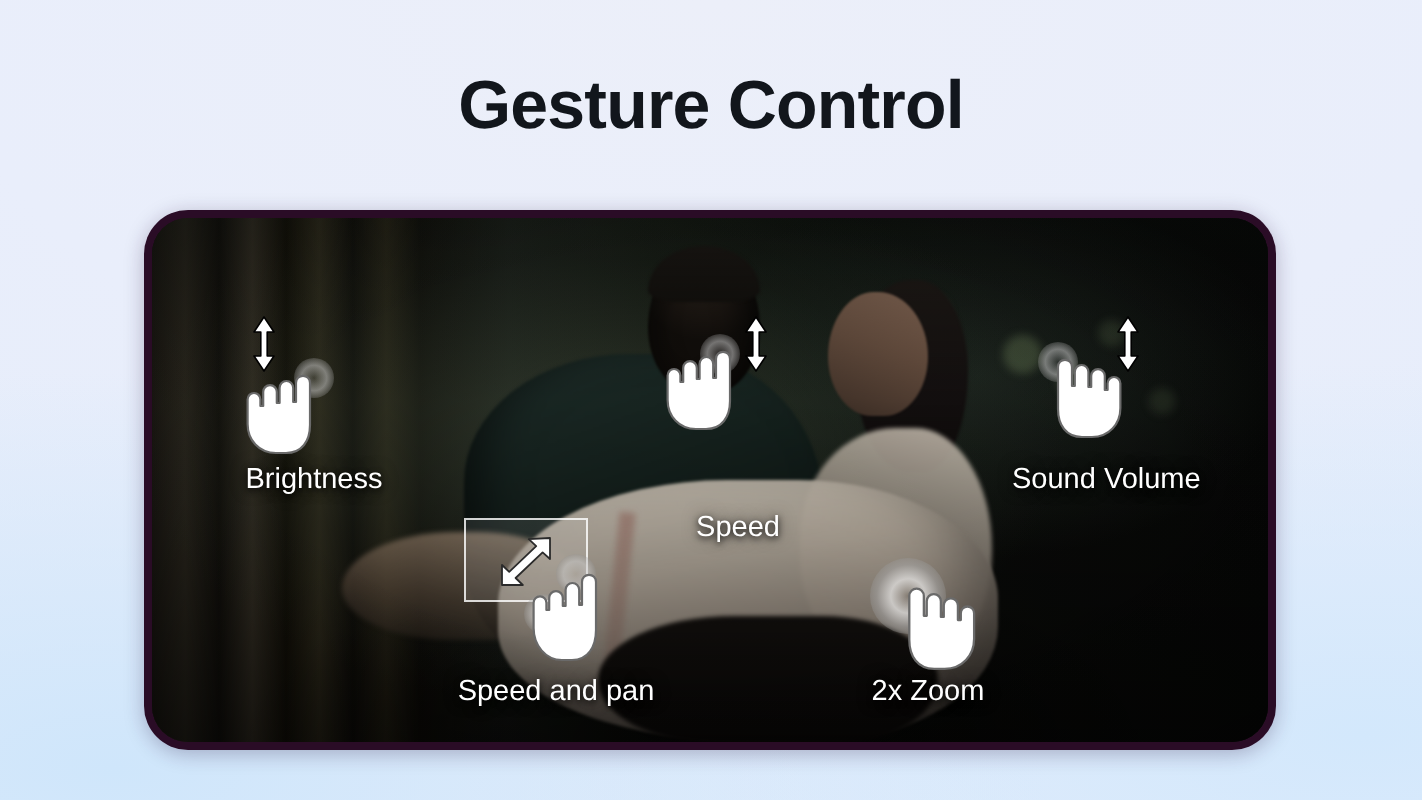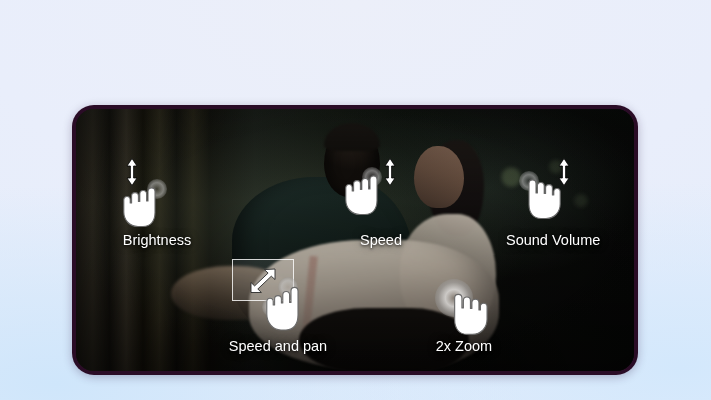--- a/index.html
+++ b/index.html
@@ -206,40 +206,41 @@
   .hand-svg { position: absolute; }
   .arrow-svg { position: absolute; }
   .ripple {
     position: absolute;
     border-radius: 50%;
     background: radial-gradient(circle, rgba(255,255,255,0.10) 0%, rgba(200,200,200,0.55) 45%, rgba(150,150,150,0.30) 70%, rgba(120,120,120,0) 100%);
   }
 
   
   #gesture-brightness { left: 38px;  top: 48px;  }
-  #gesture-speed      { left: 262px; top: 48px;  }
+  #gesture-speed      { left: 250px; top: 48px; gap: 24px;  }
   #gesture-volume     { left: 430px; top: 48px;  }
   #gesture-zoom       { left: 150px; top: 148px; }
   #gesture-2x         { left: 345px; top: 170px; }
 
   
   .zoom-rect {
     position: absolute;
     left: 6px; top: 2px;
     width: 62px; height: 42px;
     border: 1.6px solid rgba(255,255,255,0.80);
     background: rgba(255,255,255,0.10);
     box-sizing: border-box;
   }
 </style>
 </head>
 <body>
 
 <div id="app-root">
 
+  <div id="page-title">Gesture Control</div>
 
   <div id="video-frame">
     <div id="video-surface">
 
       <div class="vid-layer vid-base"></div>
       <div class="vid-layer vid-haze"></div>
       <div class="vid-layer vid-bokeh"></div>
       <div class="fig-man-body"></div>
       <div class="fig-arm"></div>
       <div class="fig-man-head"></div>

